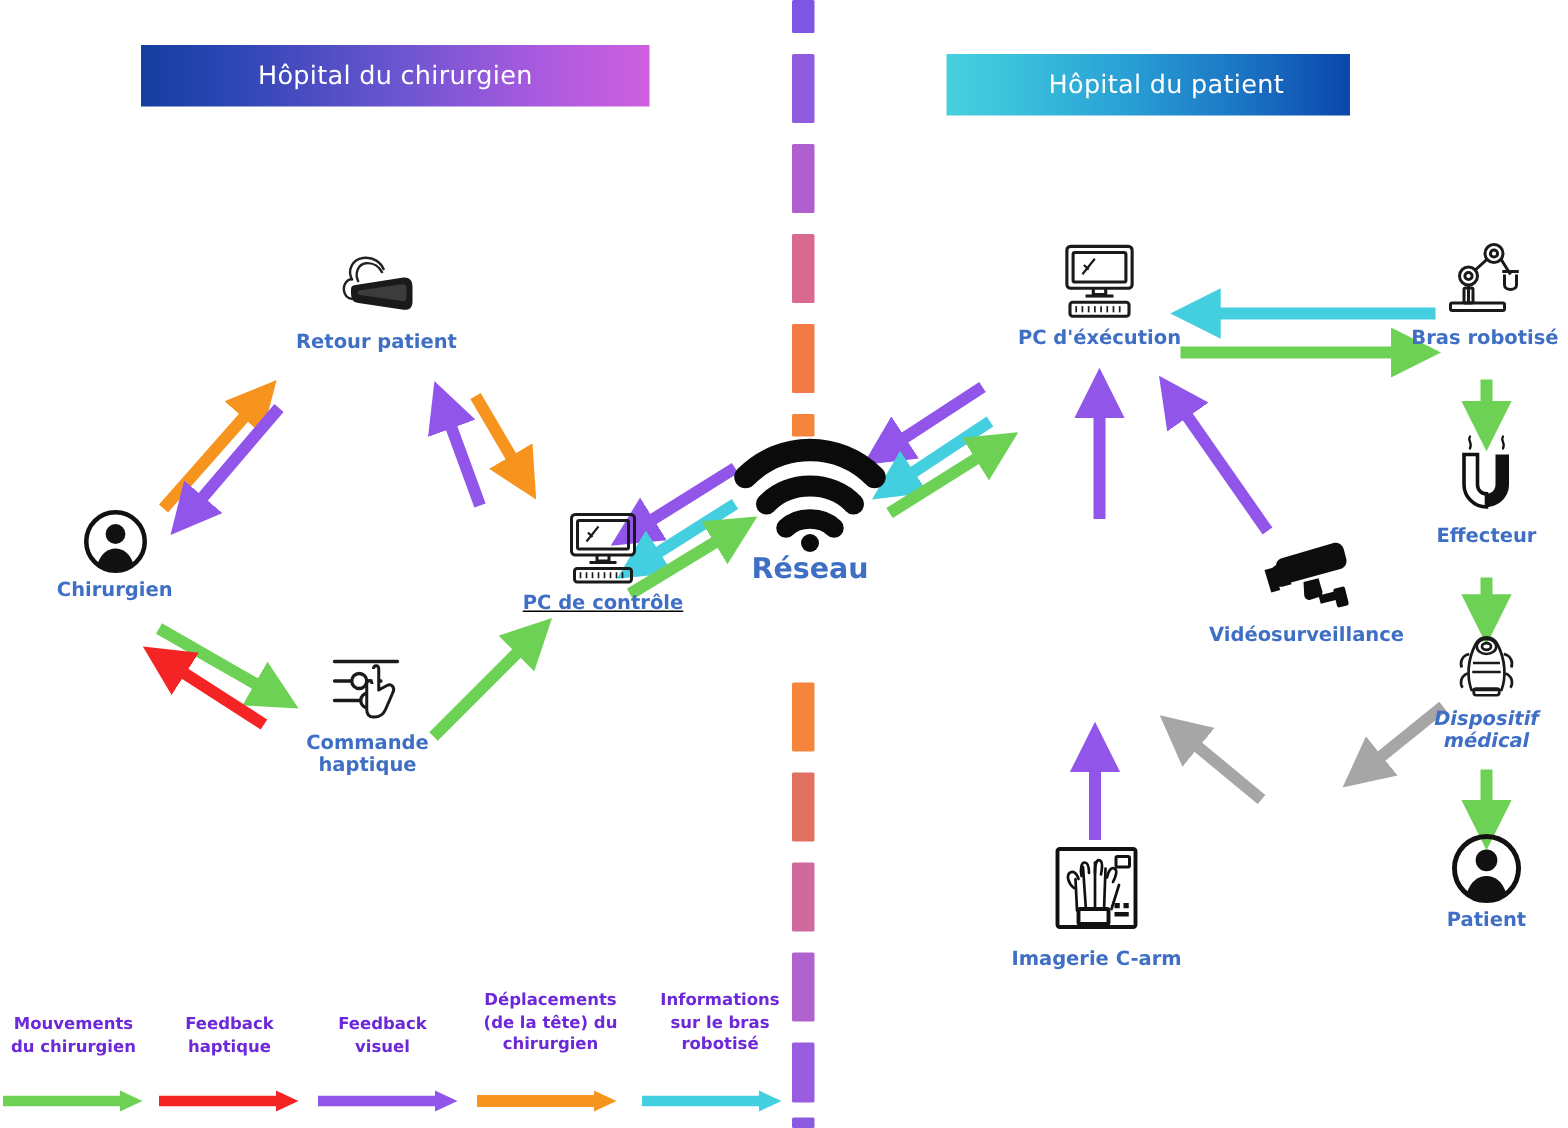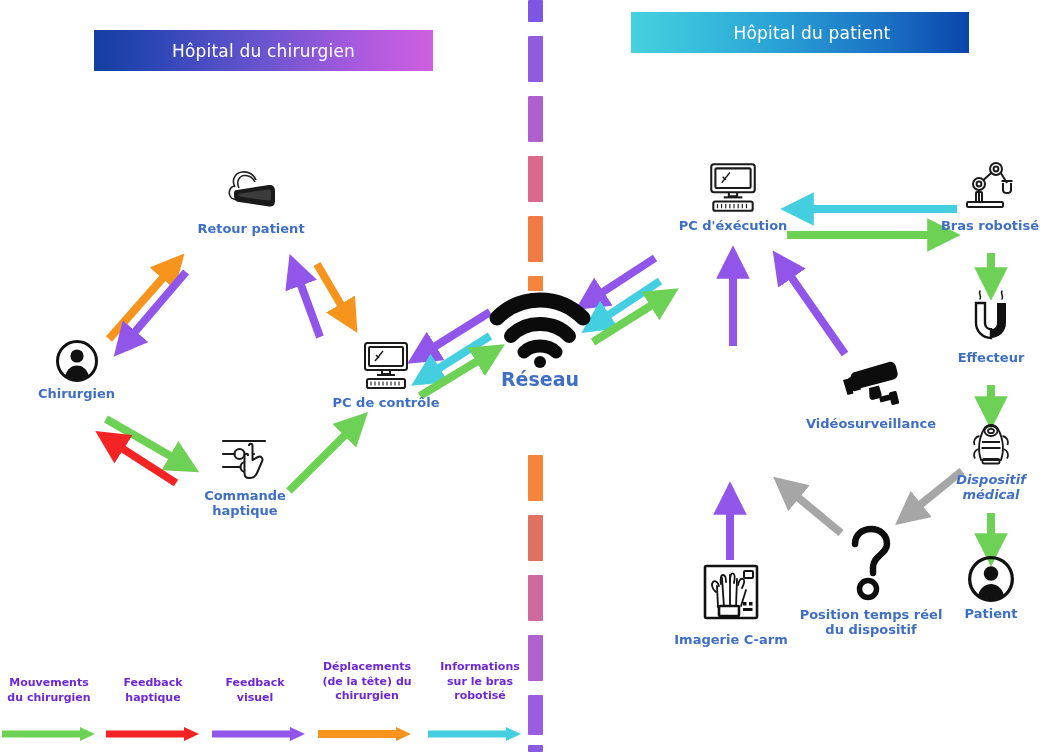--- a/index.html
+++ b/index.html
@@ -15,21 +15,21 @@
     position: absolute;
     height: 41px;
     display: flex; align-items: center; justify-content: center;
     color: #ffffff;
     font-weight: normal;
     font-size: 17px;
     letter-spacing: .2px;
   }
   #banner-surgeon { left: 94px; top: 30px; width: 339px;
     background: linear-gradient(90deg, #143ea0 0%, #2a45b4 16%, #6a55cf 50%, #a95adf 78%, #cf5fe0 100%); }
-  #banner-patient { left: 631px; top: 12px; width: 338px;
+  #banner-patient { left: 631px; top: 36px; width: 269px;
     background: linear-gradient(90deg, #47d0dd 0%, #3cc4dc 14%, #2aa3d6 42%, #1b73c4 74%, #0b46ab 100%); padding-left: 24px; }
 
   .node { position: absolute; text-align: center; }
   .node .ico { display:block; margin: 0 auto; }
   .node .lbl {
     display:block;
     color: #3f6fc4;
     font-weight: bold;
     font-size: 13px;
     line-height: 15px;
@@ -179,21 +179,21 @@
         <circle cx="27.5" cy="35" r="5" fill="#fff"></circle>
       </g>
       <g stroke="#1a1a1a" stroke-width="2" fill="#fff" stroke-linejoin="round">
         <path d="M31,14 C31,11 34.5,11 34.5,14 L34.5,28 L40,25 C43,23.5 45.5,26.5 44,29.5 L39,41 C37.5,44.5 35,46 31.5,46 L31,46 C28,46 26.5,44 26.5,41 L26.5,24 C26.5,21 30,21 30,24"></path>
       </g>
     </svg>
     <span class="lbl">Commande
 haptique</span>
   </div>
 
-  <div class="node" style="left:331px; top:339px; width:110px;">
+  <div class="node" style="left:347px; top:339px; width:110px;text-decoration:underline;">
     <svg class="ico" width="56" height="52" viewBox="0 0 56 52">
       <g stroke="#1a1a1a" stroke-width="2" fill="none">
         <rect x="7" y="4" width="42" height="27" rx="2.5"></rect>
         <rect x="11" y="8" width="34" height="19" rx="1.2"></rect>
         <path d="M24,31 L24,35 L32,35 L32,31"></path>
         <line x1="19" y1="36" x2="37" y2="36"></line>
         <rect x="9" y="40" width="38" height="9" rx="1.8"></rect>
       </g>
       <g stroke="#1a1a1a" stroke-width="1.4">
         <line x1="17" y1="22" x2="25" y2="12"></line>
@@ -318,30 +318,20 @@
         <path d="M16.5,18.5 L22,17 L26,31.5 L20.5,33 C17.5,33.8 14.4,32 13.6,29 L12.6,25.2 C11.8,22.2 13.5,19.3 16.5,18.5 Z"></path>
         <path d="M8,22 L14,20.4 L18.5,35.4 L12.5,37 Z"></path>
         <path d="M34,30 L44,27.5 L46.5,36 C47,38 46,39.6 44,40.2 L38.5,41.8 C36.5,42.3 35,41.2 34.5,39.2 Z"></path>
         <path d="M44,39 L56,36 L57.5,41.5 L45.5,44.5 Z"></path>
         <rect x="55" y="33.5" width="8" height="13" rx="1.5" transform="rotate(-14 59 40)"></rect>
       </g>
     </svg>
     <span class="lbl">Vidéosurveillance</span>
   </div>
 
-  <div class="node" style="left:795px; top:525px; width:152px;">
-    <svg class="ico" width="58" height="78" viewBox="0 0 58 78">
-      <g fill="none" stroke="#0d0d0d" stroke-width="6.5" stroke-linecap="round" stroke-linejoin="round">
-        <path d="M13,19 C13,9 21,4 29,4 C38,4 45,10 45,19 C45,29 31,31 31,42 L31,48"></path>
-      </g>
-      <circle cx="26" cy="64" r="8.5" fill="none" stroke="#0d0d0d" stroke-width="5.5"></circle>
-    </svg>
-    <span class="lbl">Position temps réel
-du dispositif</span>
-  </div>
 
   <div class="node" style="left:672px; top:562px; width:118px;">
     <svg class="ico" width="62" height="66" viewBox="0 0 62 66">
       <rect x="5" y="4" width="52" height="52" rx="1.5" fill="#fff" stroke="#111" stroke-width="2.6"></rect>
       <rect x="44" y="9" width="9" height="7" rx="1" fill="none" stroke="#111" stroke-width="2"></rect>
       <g fill="none" stroke="#111" stroke-width="1.8" stroke-linecap="round">
         <path d="M18,45 L17,24 M24,45 L22,16 M30,45 L30,13 M36,45 L37,17 M41,44 L46,28"></path>
         <path d="M16,30 C12,27 11,22 13,20 C15,18 18,20 19,24"></path>
         <path d="M21,22 C20,17 21,13 23,13 C25,13 26,16 26,20"></path>
         <path d="M30,20 C30,14 31,11 33,11.5 C35,12 35,16 34,21"></path>

